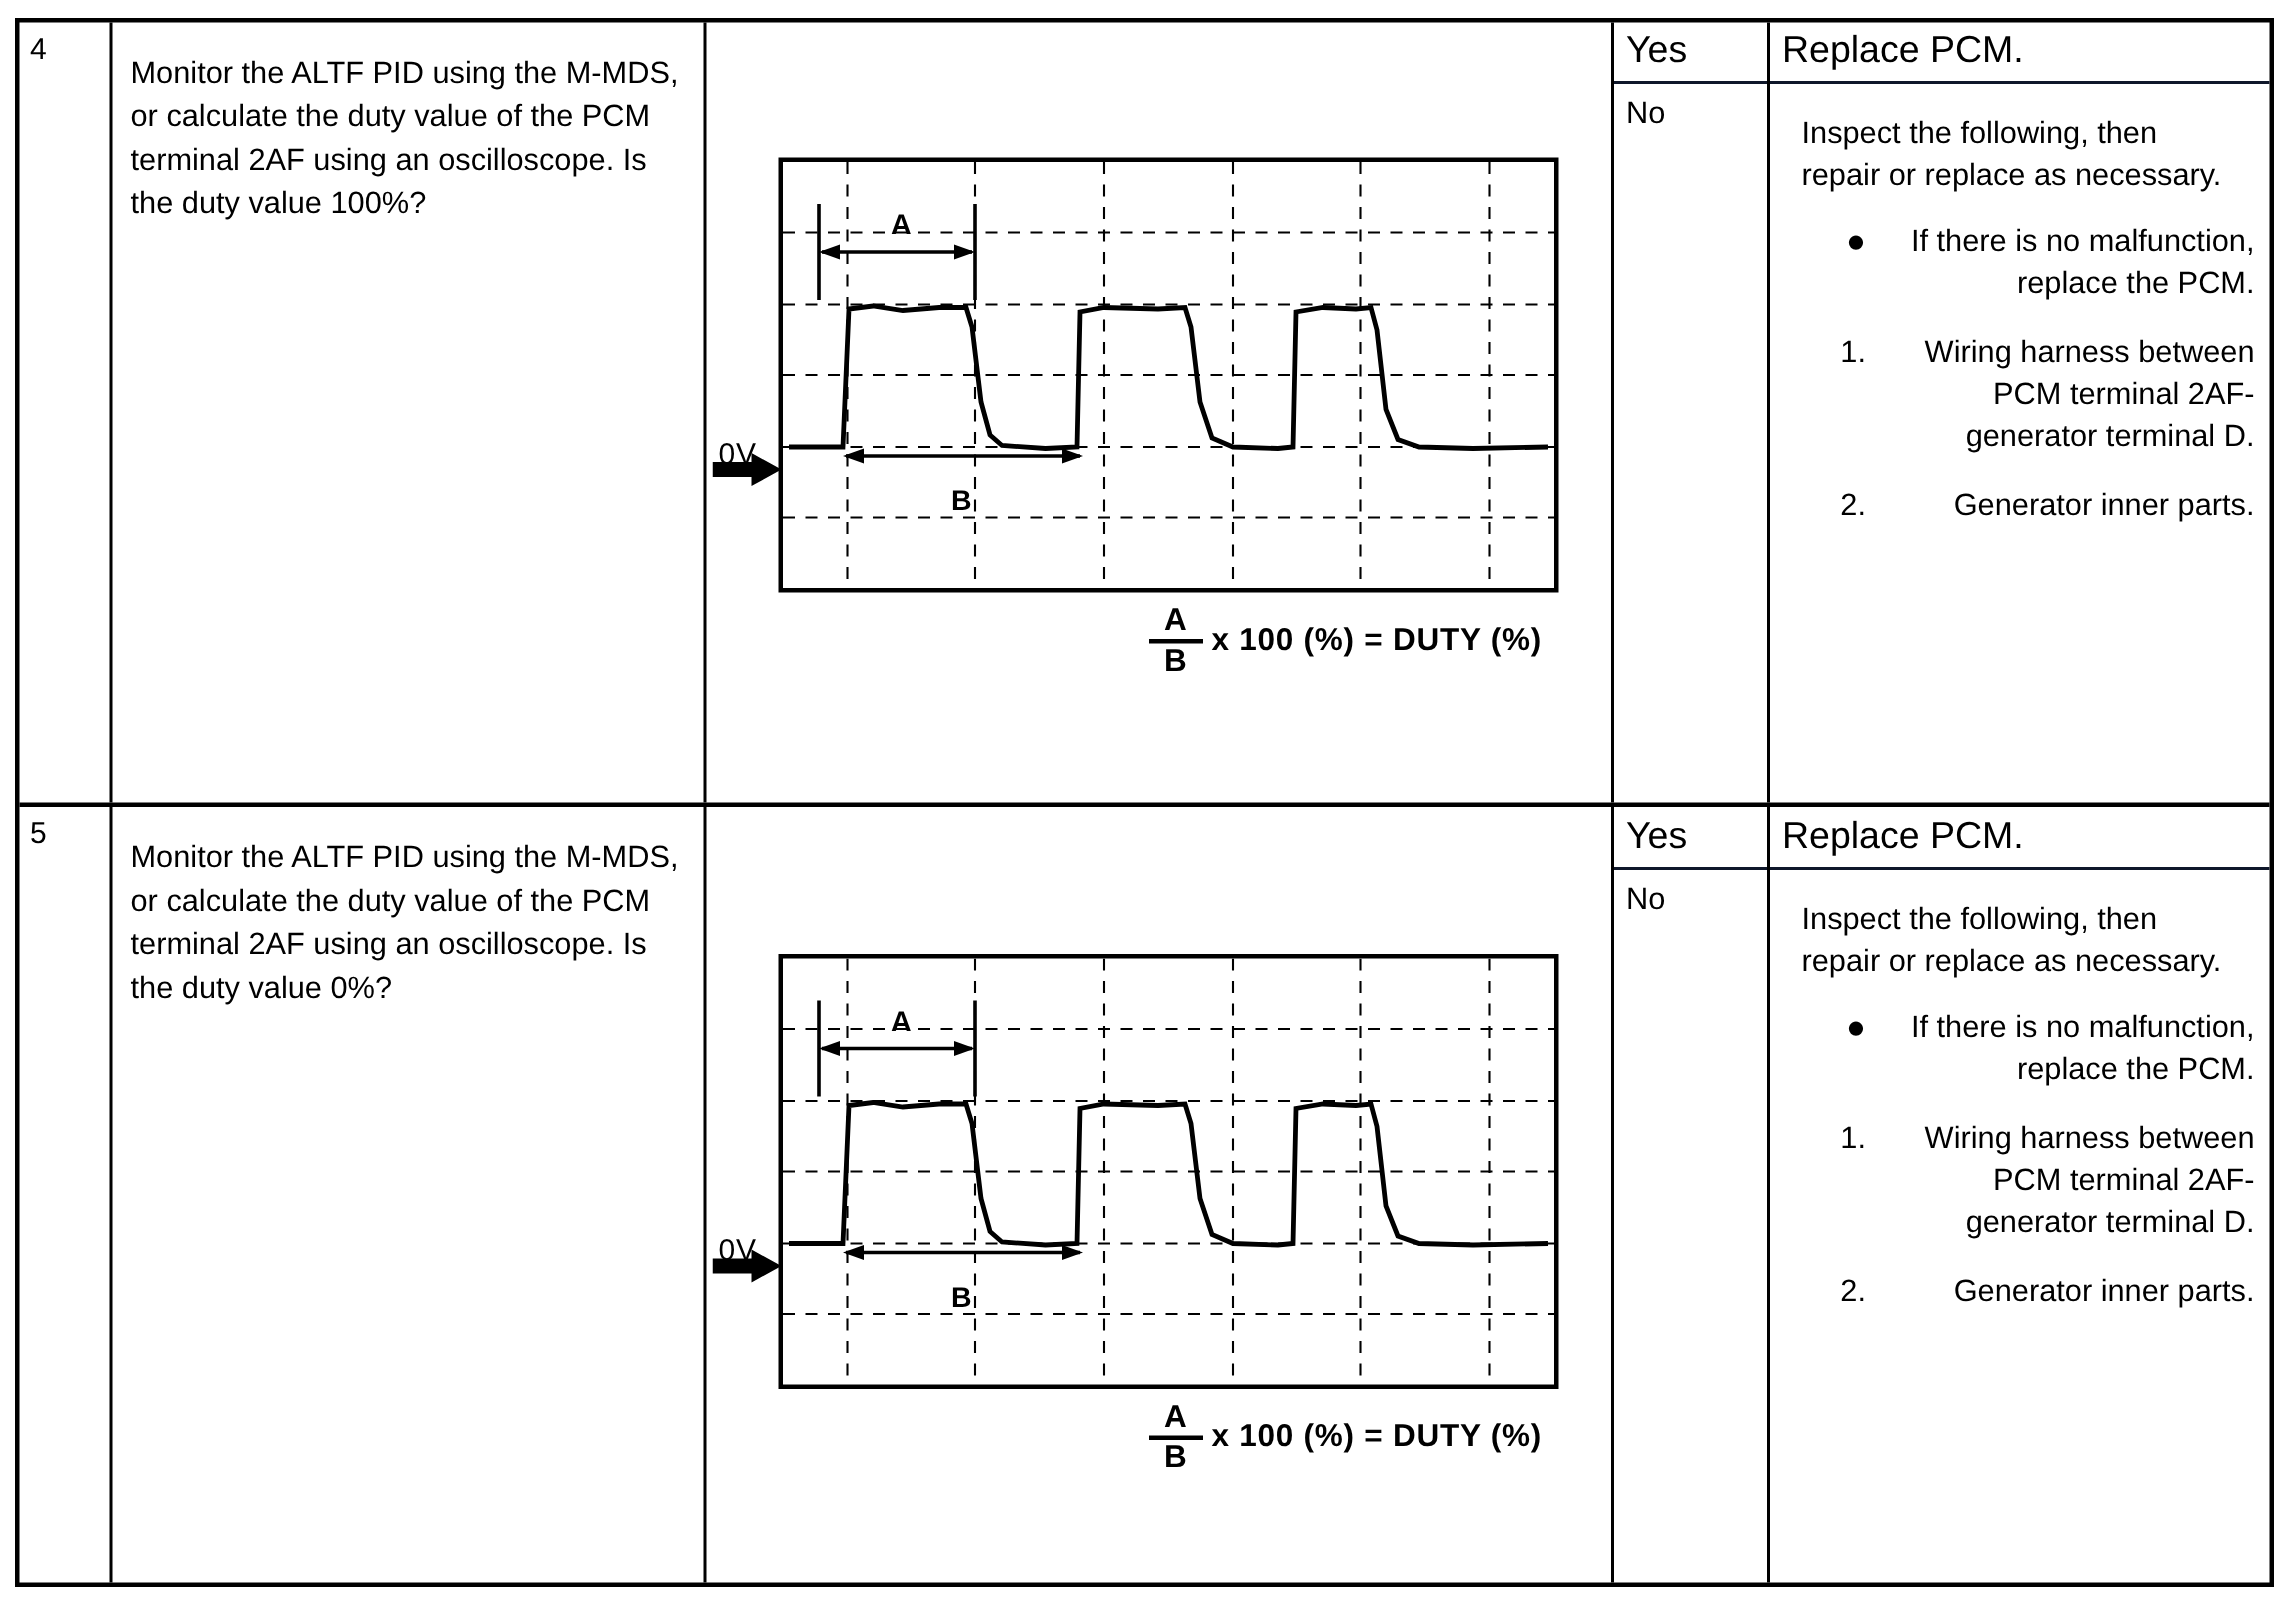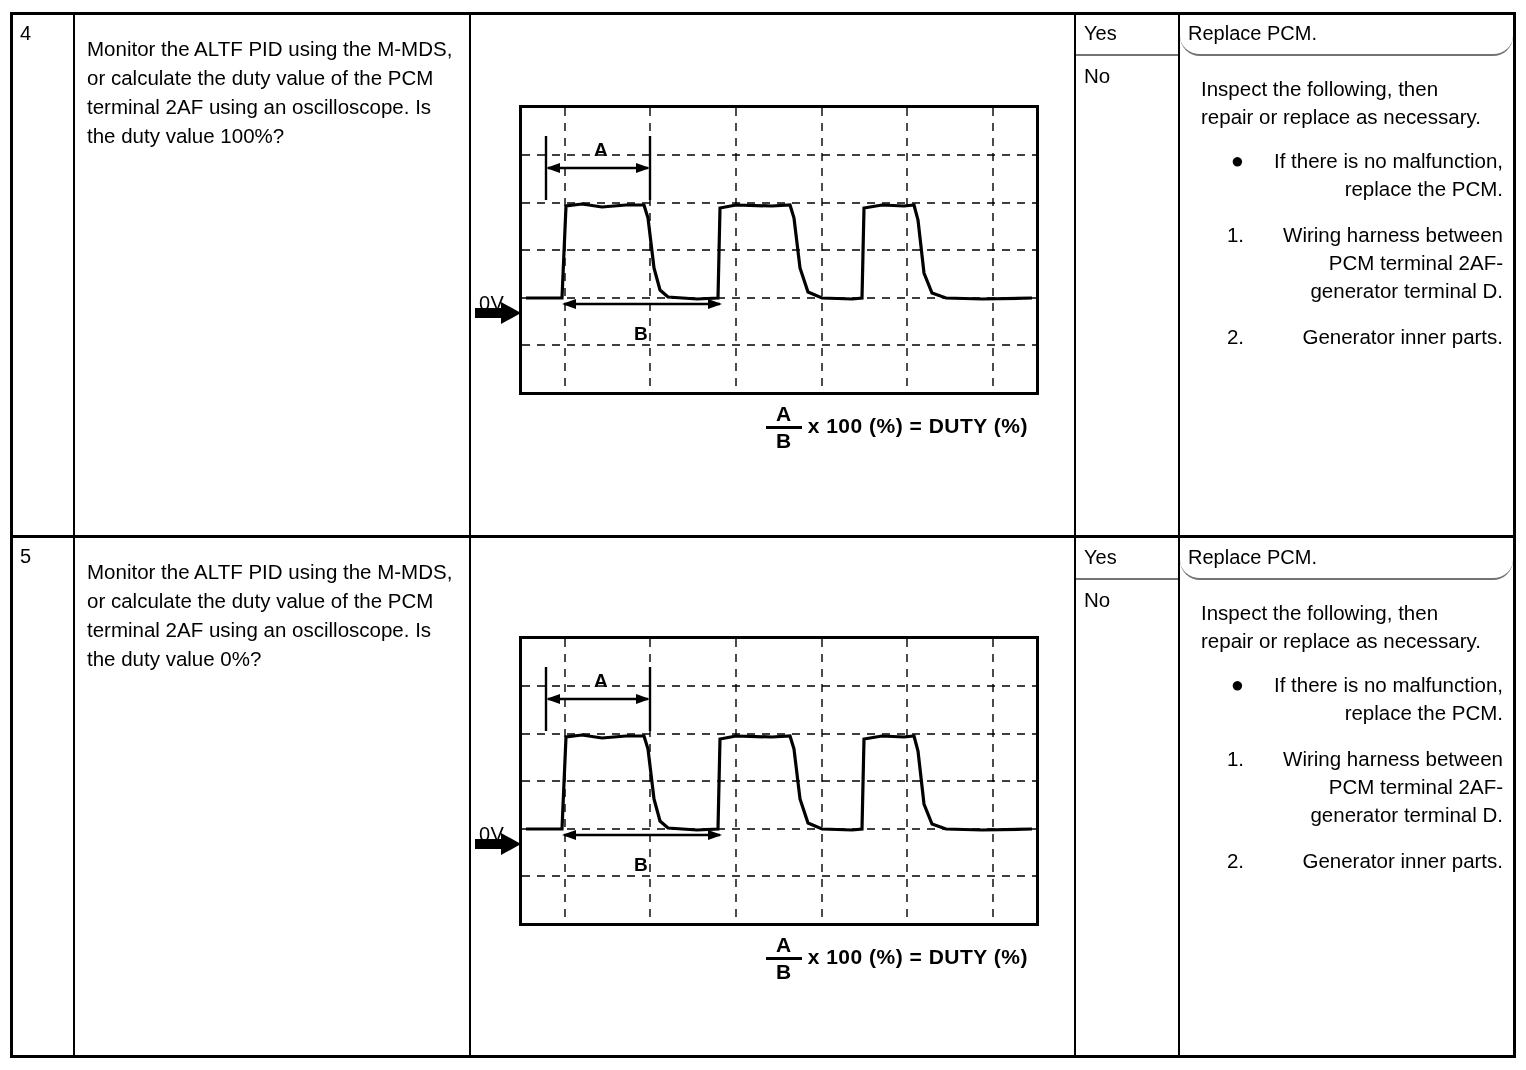--- a/index.html
+++ b/index.html
@@ -71,35 +71,35 @@
     display: flex;
     flex-direction: column;
   }
   .c-act {
     flex: 1 1 auto;
     display: flex;
     flex-direction: column;
   }
   .yn-top, .act-top {
     box-sizing: border-box;
-    border-bottom: 2px solid #737373;
+    border-bottom: 2px solid #0f172a;
     padding: 6px 0 0 8px;
-    font-size: 20px;
+    font-size: 25px;
     line-height: 28px;
   }
   .yn-bot, .act-bot {
     box-sizing: border-box;
     padding: 6px 0 0 8px;
     font-size: 20.5px;
     line-height: 28px;
     flex: 1 1 auto;
   }
   .row-1 .yn-top, .row-1 .act-top { height: 41px; padding-top: 4px; }
   .row-2 .yn-top, .row-2 .act-top { height: 42px; padding-top: 5px; }
-  .act-top, .act-bot { padding-right: 10px; border-radius: 20px; }
+  .act-top, .act-bot { padding-right: 10px; }
 
   .act-bot p {
     margin: 13px;
   }
   .act-list {
     margin: 16px 0 0 0;
     padding: 0;
     list-style: none;
   }
   .act-list li {

